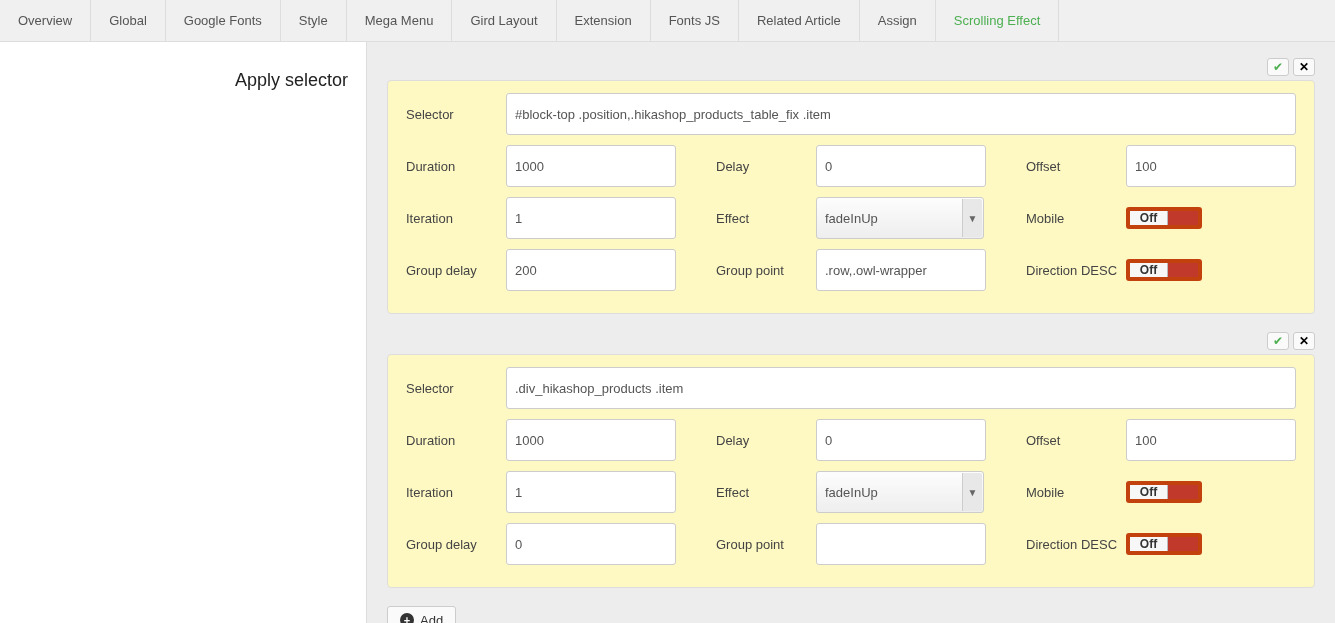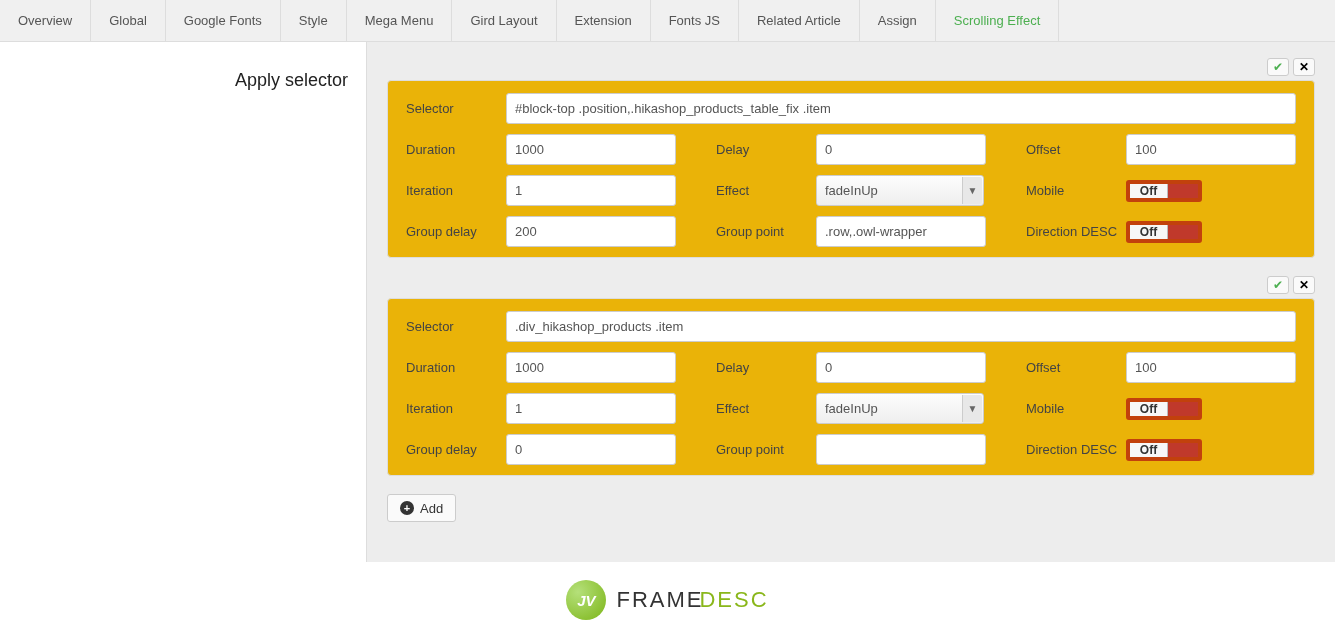--- a/index.html
+++ b/index.html
@@ -71,24 +71,24 @@
     display: flex;
     align-items: center;
     justify-content: center;
     font-size: 12px;
     cursor: pointer;
   }
   .group-actions .btn.check { color: #4caf50; }
   .group-actions .btn.close { color: #000; font-weight: bold; }
 
   .card {
-    background: #eab308;
+    background: #fef9c3;
     border: 1px solid #ddd;
     border-radius: 4px;
-    padding: 12px 18px 0 18px;
+    padding: 12px 18px 12px 18px;
     margin-bottom: 18px;
   }
 
   .row-full {
     display: flex;
     align-items: center;
     margin-bottom: 10px;
   }
   .row-full .lbl {
     width: 100px;
@@ -102,21 +102,21 @@
     display: grid;
     grid-template-columns: 100px 170px 40px 100px 170px 40px 100px 170px;
     align-items: center;
     margin-bottom: 10px;
     column-gap: 0;
   }
   .row-3col .lbl { color:#444; }
   .row-3col .gap { }
 
   input[type="text"] {
-    height: 31px;
+    height: 42px;
     padding: 0 8px;
     border: 1px solid #ccc;
     border-radius: 3px;
     font-size: 13px;
     color: #555;
     background: #fff;
   }
   .select-wrap {
     position: relative;
     width: 168px;

